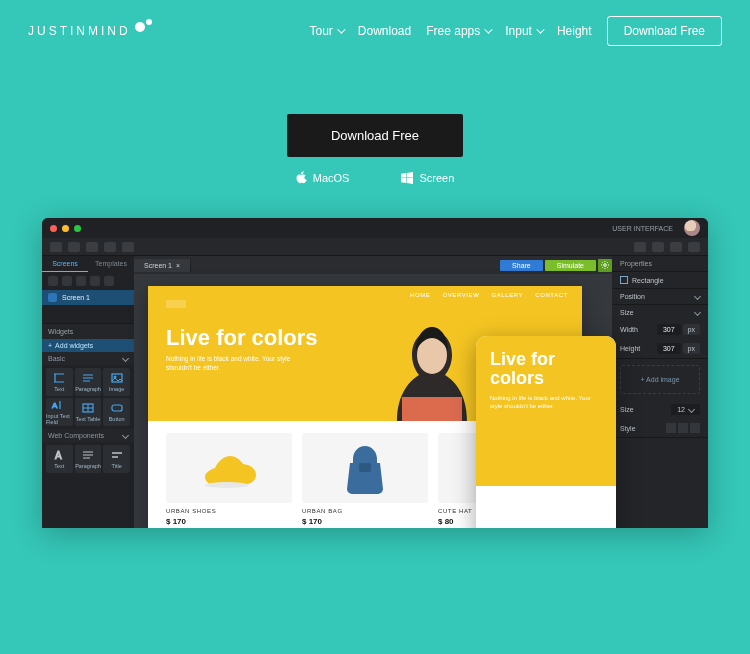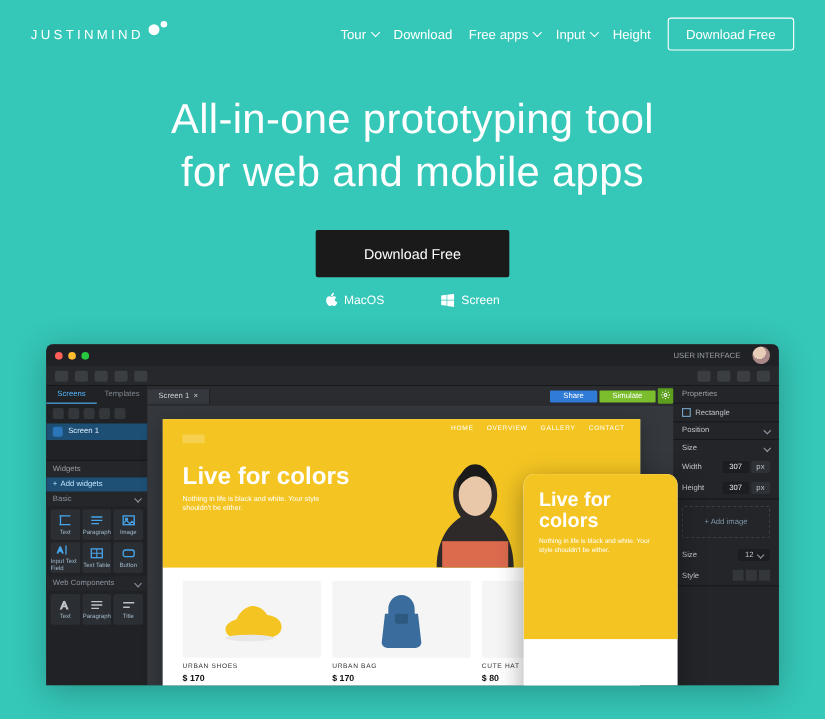--- a/index.html
+++ b/index.html
@@ -141,24 +141,20 @@
         <span class="chev"></span>
       </a>
     <a>
         <span>Height</span>
       </a>
     <div class="dl-outline"><span>Download Free</span></div>
   </nav>
 </header>
 
 <section class="hero">
-  <h1>
-    <span>All-in-one prototyping tool</span><br>
-    <span>for web and mobile apps</span>
-  </h1>
   <div class="cta">
     <span>Download Free</span>
   </div>
   <div class="platforms">
     <span>
       <svg class="ico" width="11" height="13" viewBox="0 0 11 13">
           <path fill="#fff" d="M8.4 6.8c0-1.5 1.2-2.2 1.3-2.3C9 3.5 7.9 3.4 7.5 3.4c-1 0-1.8.6-2.3.6s-1.2-.6-2-.6C2 3.4.5 4.6.5 6.9c0 1.4.5 2.8 1.2 3.7.6.8 1.2 1.6 2 1.6s1.1-.5 2.1-.5 1.3.5 2.1.5 1.4-.8 2-1.6c.4-.6.6-1.1.8-1.7-1.3-.5-2.3-1.1-2.3-2.1zM6.9 2.4c.5-.6.8-1.4.7-2.2-.7 0-1.5.5-2 1.1-.4.5-.8 1.3-.7 2.1.8 0 1.5-.4 2-1z"></path>
         </svg>
       <span>MacOS</span>
     </span>

